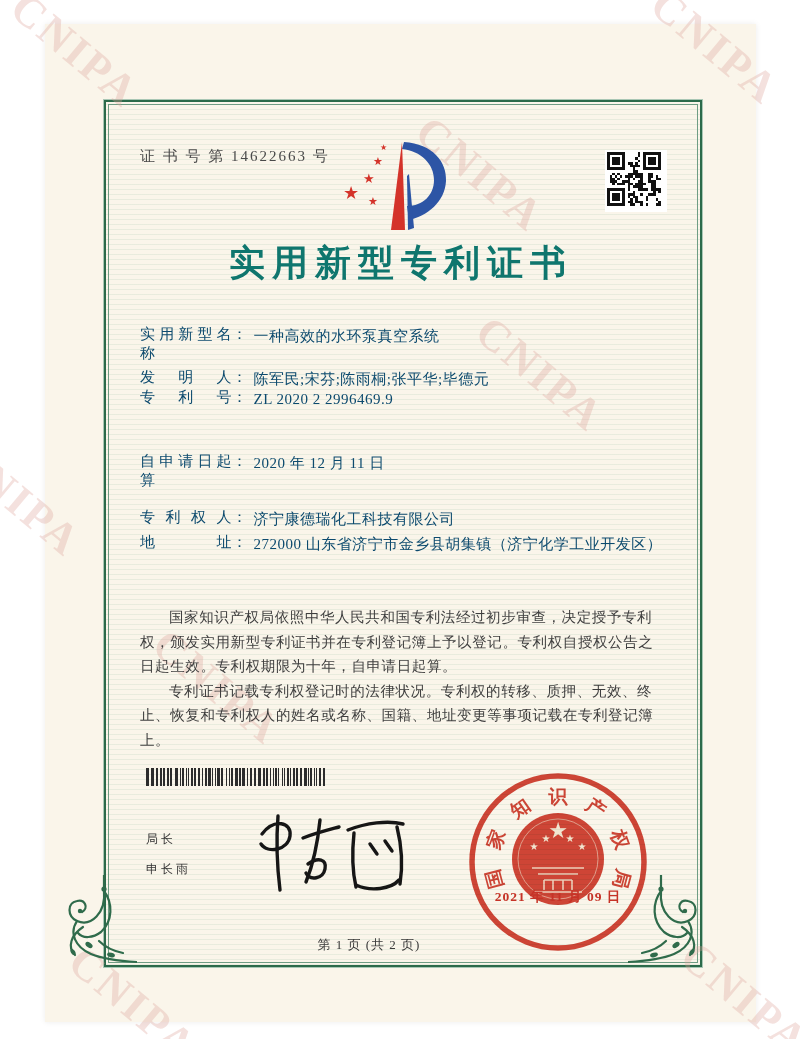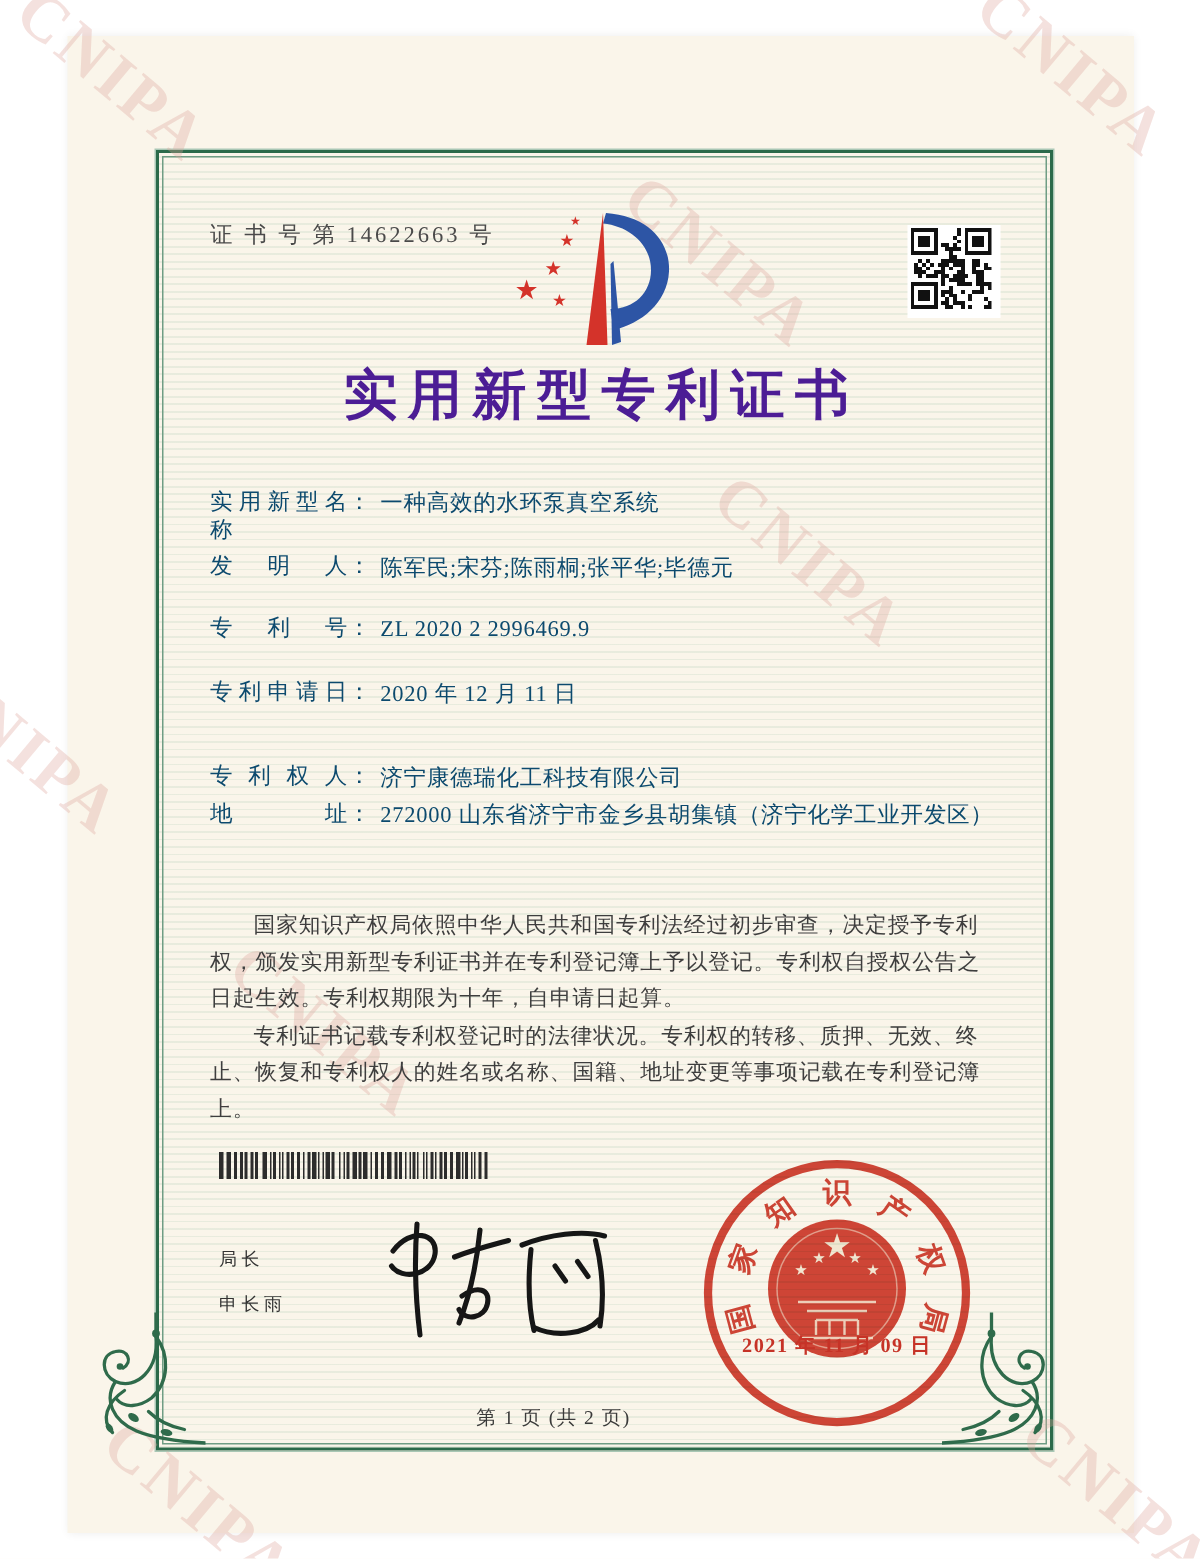--- a/index.html
+++ b/index.html
@@ -18,21 +18,21 @@
   .wm{position:absolute;font-size:44px;font-weight:bold;letter-spacing:3px;
       color:rgba(222,163,156,0.33);transform:translate(-50%,-50%) rotate(40deg);
       white-space:nowrap;z-index:1;}
   .cert-no{position:absolute;left:95px;top:123px;font-size:15px;letter-spacing:2px;
       color:#4a4a4a;z-index:2;}
   .logo{position:absolute;left:298px;top:112px;width:112px;height:100px;z-index:2;}
   .logo .star{position:absolute;color:#d4332a;line-height:1;}
   .qr{position:absolute;left:560px;top:126px;width:58px;height:58px;background:#ffffff;
       padding:2px;z-index:2;}
   .title{position:absolute;left:59px;top:215px;width:594px;text-align:center;
-      font-size:36px;font-weight:bold;letter-spacing:7px;color:#4c1d95;z-index:2;}
+      font-size:36px;font-weight:bold;letter-spacing:7px;color:#0f766e;z-index:2;}
   .fields{position:absolute;left:0;top:0;width:711px;z-index:2;}
   .frow{position:absolute;left:95px;font-size:15px;color:#0c4a6e;letter-spacing:0.5px;}
   .flabel{display:inline-block;width:92px;text-align:justify;text-align-last:justify;
       vertical-align:top;}
   .fcolon{vertical-align:top;}
   .fval{margin-left:6px;display:inline-block;max-width:412px;vertical-align:top;
       line-height:22px;}
   .grant2{position:absolute;left:270px;top:0;white-space:nowrap;}
   .body-text{position:absolute;left:95px;top:581px;width:524px;font-size:14.5px;
       line-height:24.5px;color:#3e3e3e;letter-spacing:0.6px;z-index:2;}
@@ -214,22 +214,22 @@
         <rect x="1" y="15" width="5" height="5" fill="#fff"></rect>
         <rect x="2" y="16" width="3" height="3" fill="#111"></rect>
       </svg>
   </div>
 
   <div class="title">实用新型专利证书</div>
 
   <div class="fields" id="fields">
       <div class="frow" style="top: 301px;"><span class="flabel">实用新型名称</span><span class="fcolon">：</span><span class="fval">一种高效的水环泵真空系统</span></div>
       <div class="frow" style="top: 344px;"><span class="flabel">发明人</span><span class="fcolon">：</span><span class="fval">陈军民;宋芬;陈雨桐;张平华;毕德元</span></div>
-      <div class="frow" style="top: 385px;"><span class="flabel">专利号</span><span class="fcolon">：</span><span class="fval">ZL 2020 2 2996469.9</span></div>
-      <div class="frow" style="top: 428px;"><span class="flabel">专利申请日</span><span class="fcolon">：</span><span class="fval">2020 年 12 月 11 日</span></div>
+      <div class="frow" style="top: 364px;"><span class="flabel">专利号</span><span class="fcolon">：</span><span class="fval">ZL 2020 2 2996469.9</span></div>
+      <div class="frow" style="top: 428px;"><span class="flabel">自申请日起算</span><span class="fcolon">：</span><span class="fval">2020 年 12 月 11 日</span></div>
       <div class="frow" style="top: 484px;"><span class="flabel">专利权人</span><span class="fcolon">：</span><span class="fval">济宁康德瑞化工科技有限公司</span></div>
       <div class="frow" style="top: 509px;"><span class="flabel">地址</span><span class="fcolon">：</span><span class="fval">272000 山东省济宁市金乡县胡集镇（济宁化学工业开发区）</span></div>
     </div>
 
 
   <div class="body-text">
     <p>国家知识产权局依照中华人民共和国专利法经过初步审查，决定授予专利权，颁发实用新型专利证书并在专利登记簿上予以登记。专利权自授权公告之日起生效。专利权期限为十年，自申请日起算。</p>
     <p>专利证书记载专利权登记时的法律状况。专利权的转移、质押、无效、终止、恢复和专利权人的姓名或名称、国籍、地址变更等事项记载在专利登记簿上。</p>
   </div>
 

